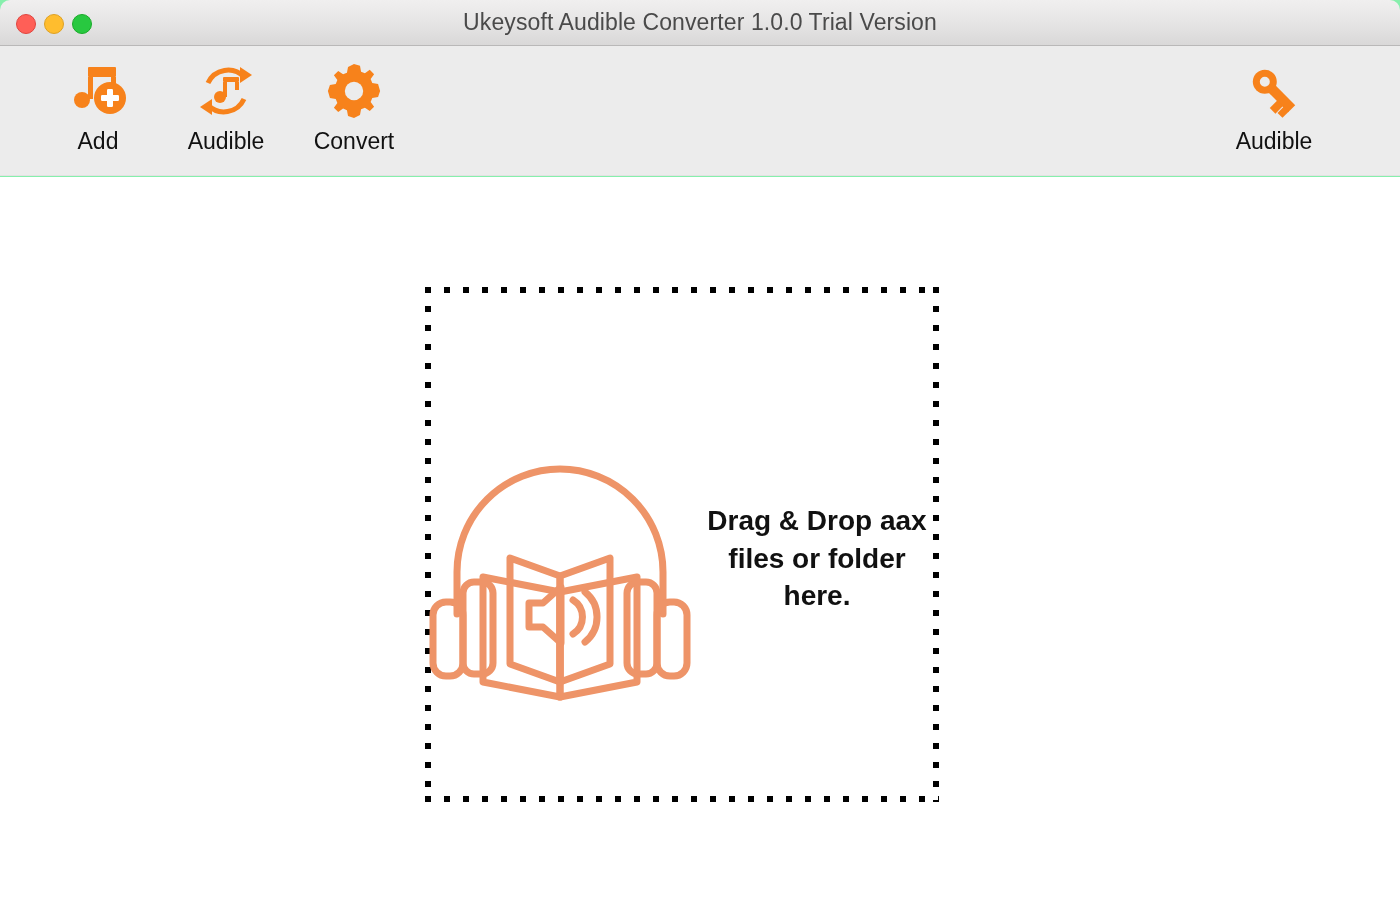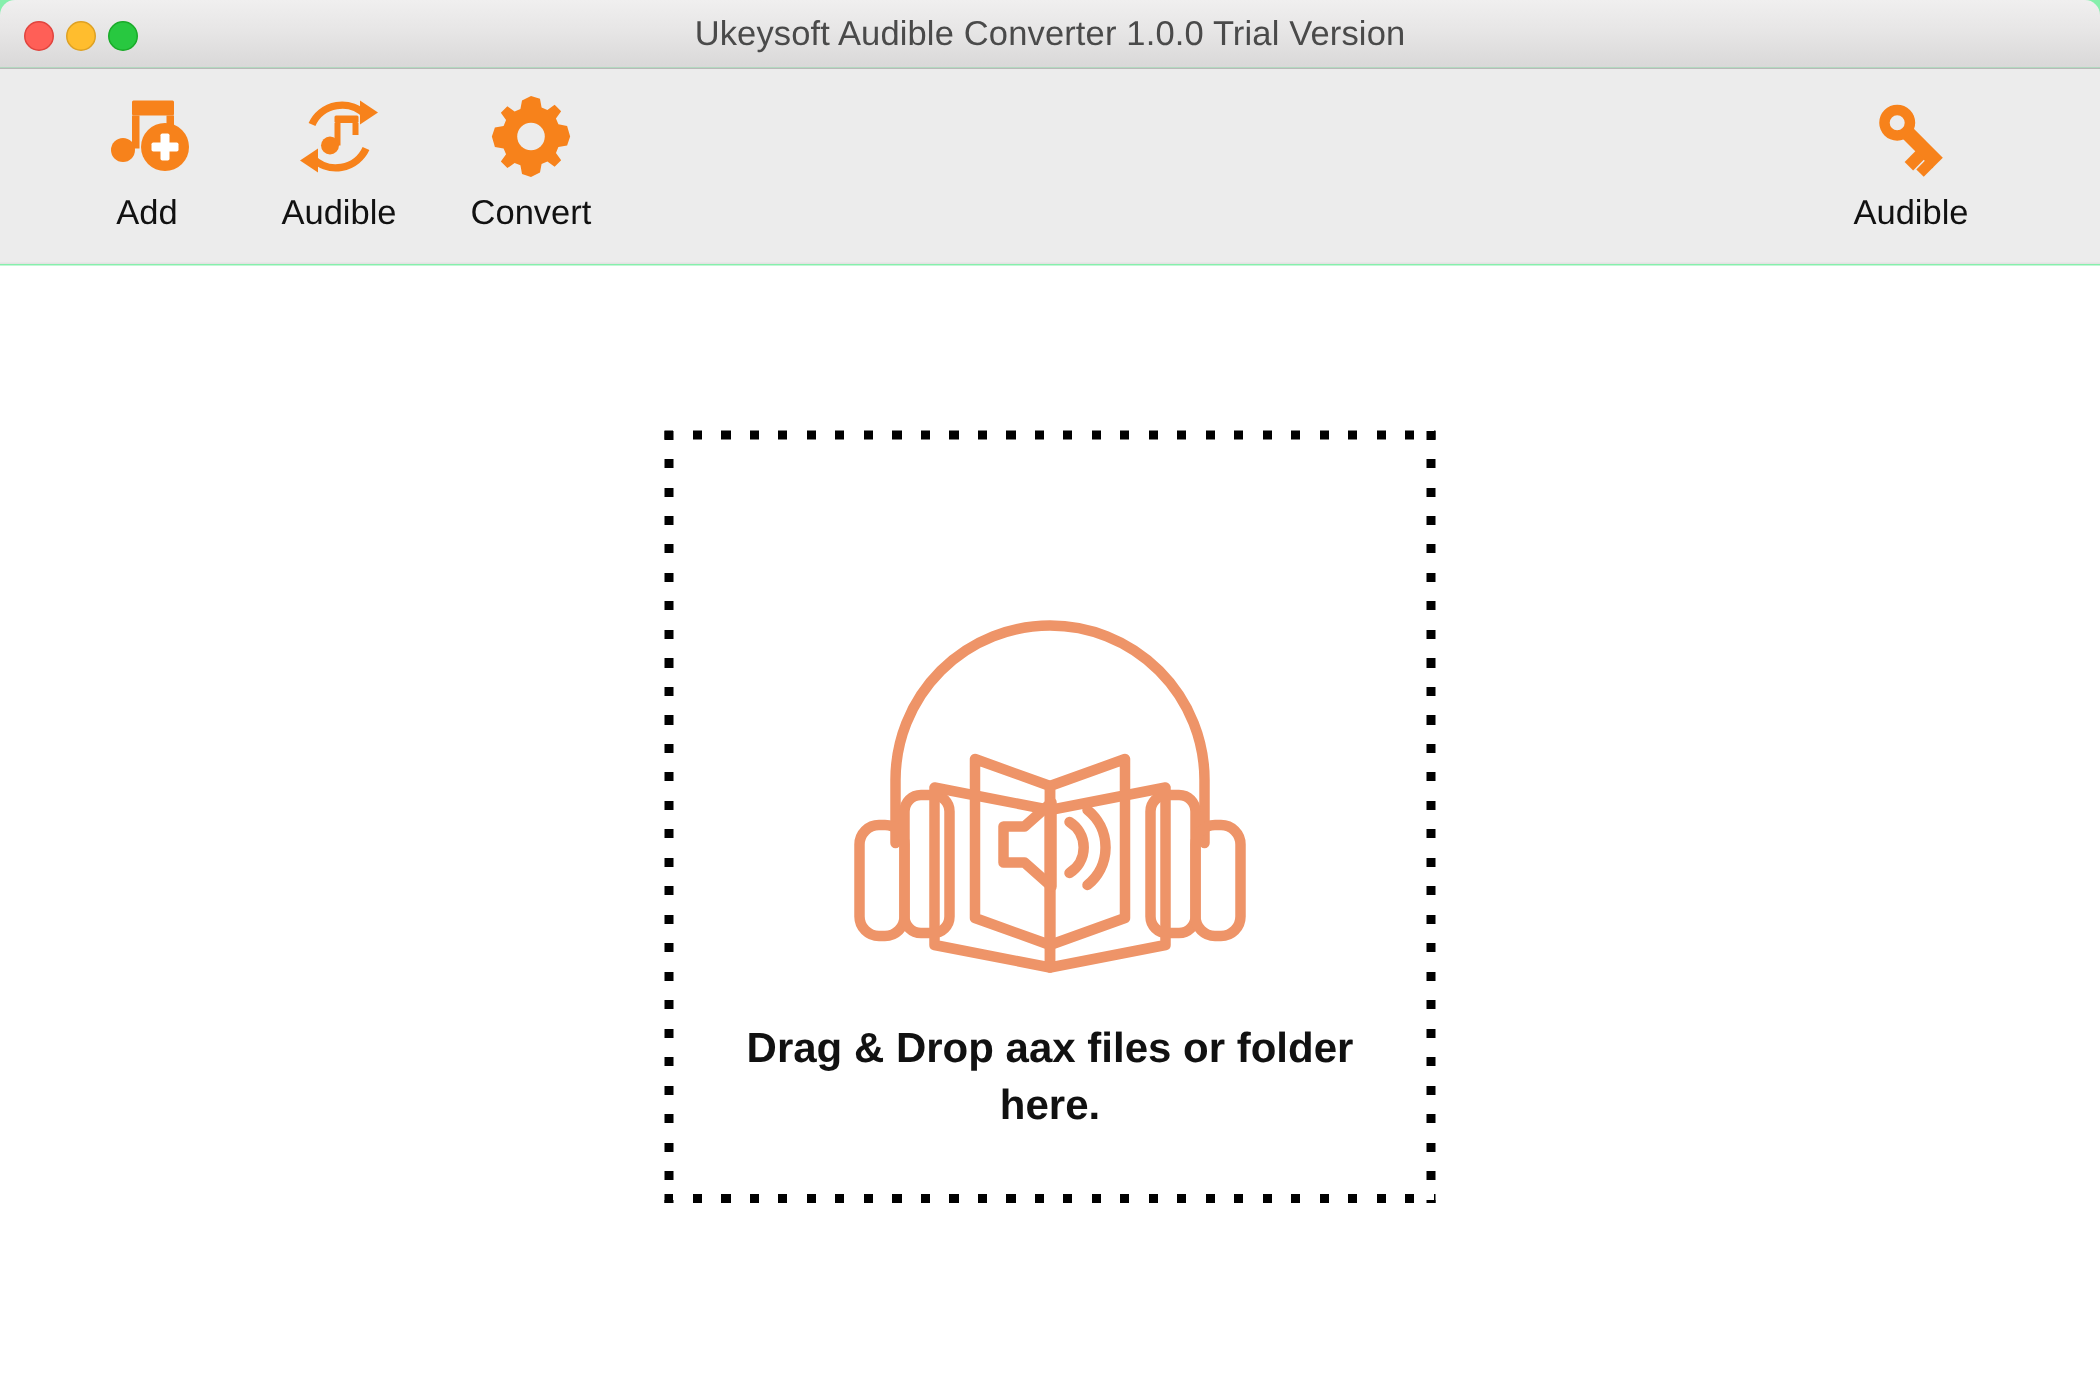--- a/index.html
+++ b/index.html
@@ -116,29 +116,29 @@
   
   #content {
     position: absolute;
     top: 177px; left: 0;
     width: 1400px;
     height: 743px;
     background: #ffffff;
   }
   #drop-zone {
     position: absolute;
-    left: 443px;
+    left: 425px;
     top: 110px;
     width: 514px;
     height: 515px;
     box-sizing: border-box;
     display: flex;
-    flex-direction: column;
-    align-items: center;
-    justify-content: center;
+    flex-direction: row;
+    align-items: center;
+    justify-content: space-between;
     background-image:
       repeating-linear-gradient(to right,  #000 0 6px, transparent 6px 19px),
       repeating-linear-gradient(to right,  #000 0 6px, transparent 6px 19px),
       repeating-linear-gradient(to bottom, #000 0 6px, transparent 6px 19px),
       repeating-linear-gradient(to bottom, #000 0 6px, transparent 6px 19px);
     background-size: 100% 6px, 100% 6px, 6px 100%, 6px 100%;
     background-position: 0 0, 0 100%, 0 0, 100% 0;
     background-repeat: no-repeat;
   }
   #drop-icon {

